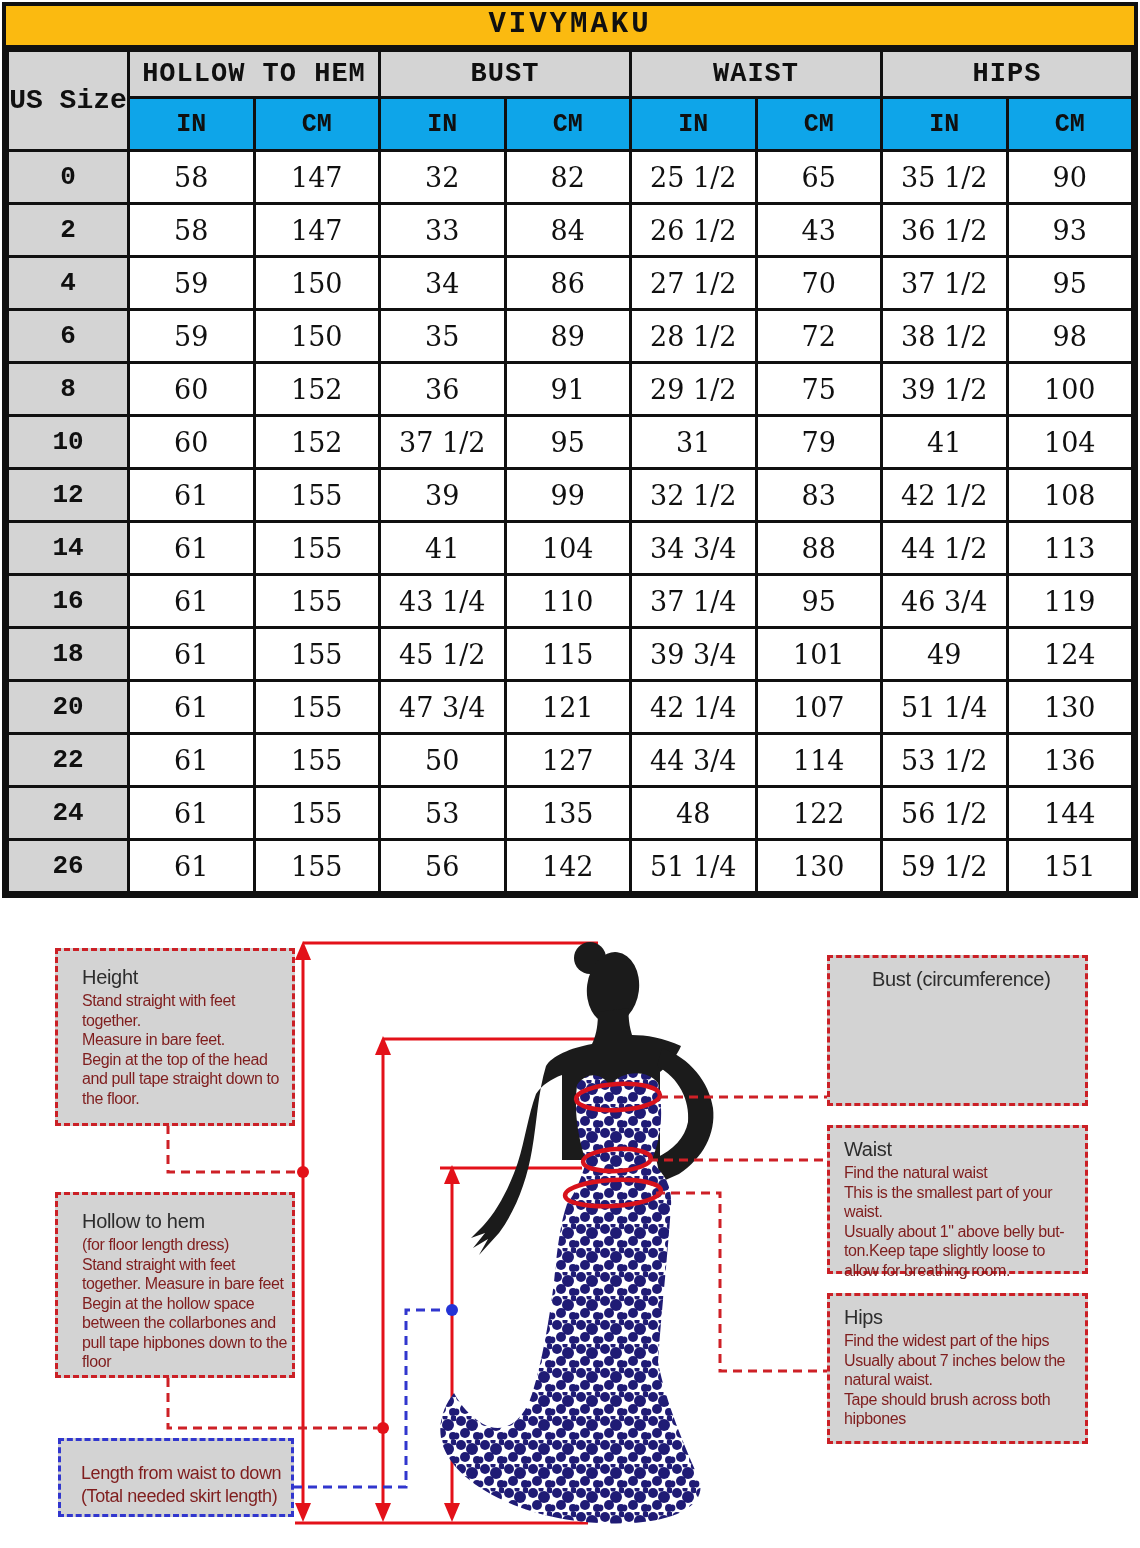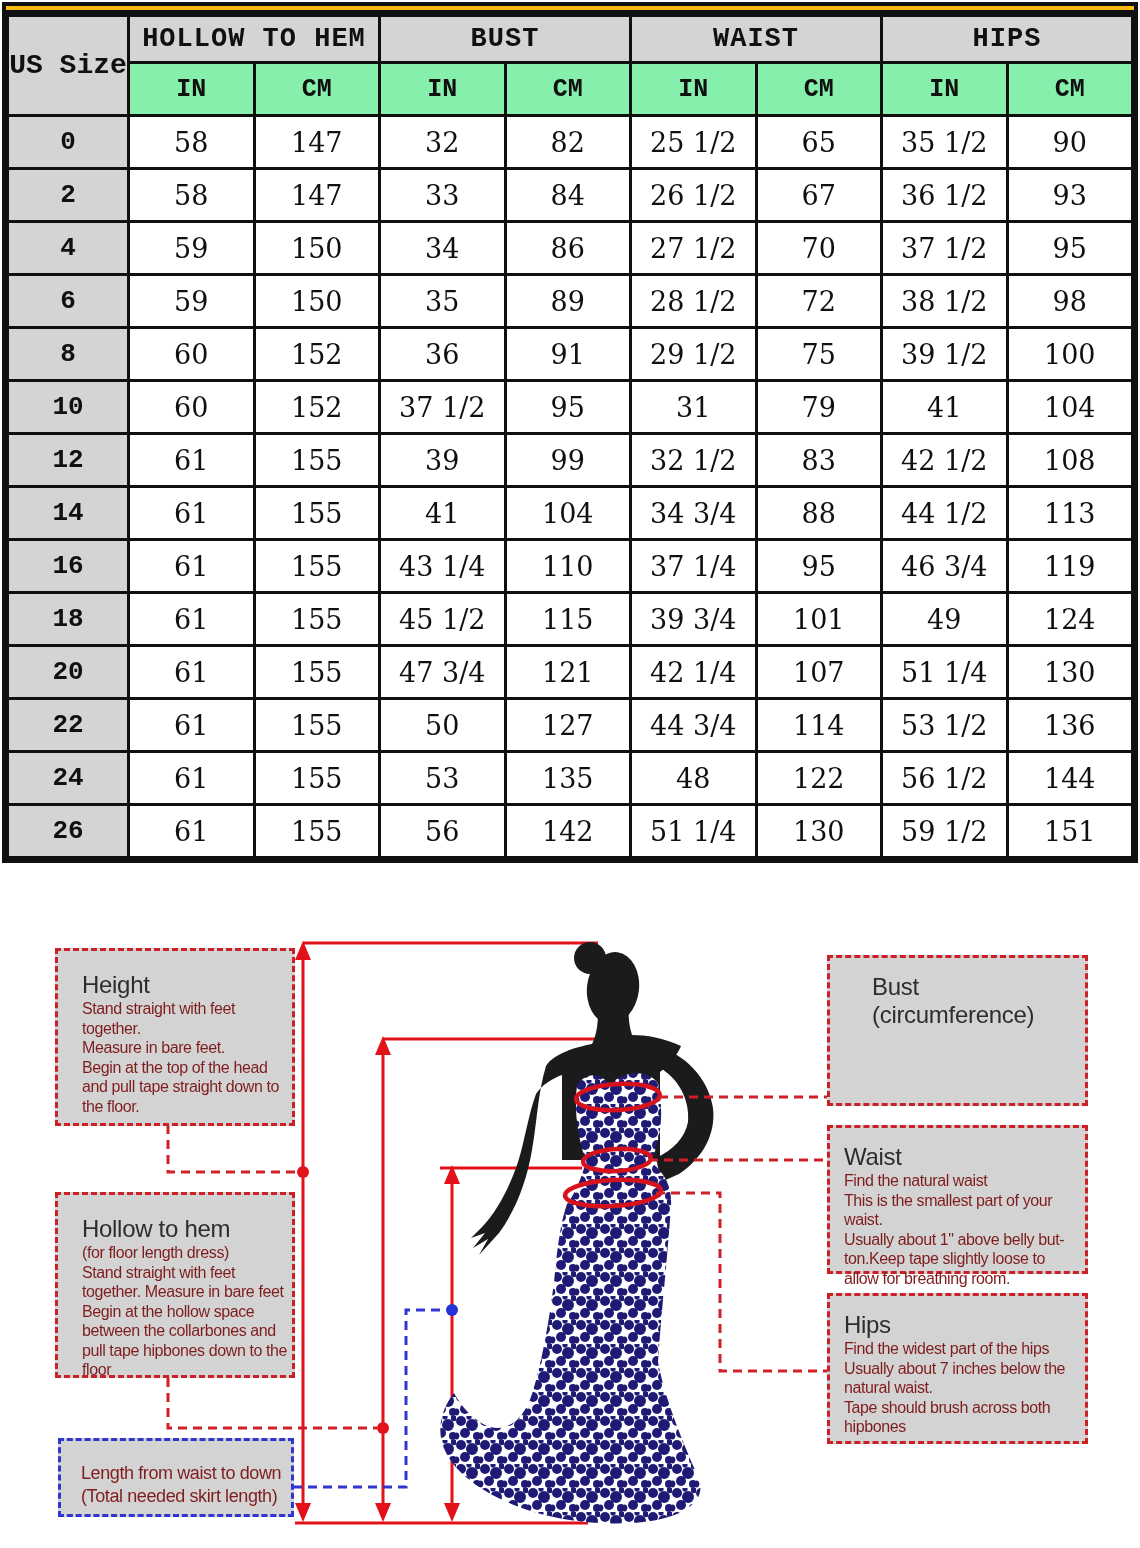--- a/index.html
+++ b/index.html
@@ -8,45 +8,46 @@
   
   .frame{position:absolute;left:2px;top:2px;width:1128px;border:4px solid #101010;background:#fff;}
   .brand{background:#FBBA10;border-bottom:4px solid #101010;text-align:center;
          font-family:"Liberation Mono",monospace;font-weight:bold;font-size:29px;
          line-height:35px;letter-spacing:3px;padding:1px 0 3px 0;color:#101010;}
   table{border-collapse:collapse;width:100%;table-layout:fixed;}
   th,td{border:3px solid #101010;text-align:center;vertical-align:middle;padding:0;color:#101010;}
   col.c-size{width:121px;}
   th.corner{background:#D4D4D4;font:bold 28px "Liberation Mono",monospace;}
   th.group{background:#D4D4D4;font:bold 27px "Liberation Mono",monospace;height:44px;letter-spacing:1px;}
-  th.unit{background:#86efac;font:bold 25px "Liberation Mono",monospace;height:50px;}
+  th.unit{background:#0ea5e9;font:bold 25px "Liberation Mono",monospace;height:50px;}
   tbody td{height:50px;font:27px "DejaVu Serif",serif;background:#fff;}
   tbody td.size-cell{background:#D4D4D4;font:bold 26px "Liberation Mono",monospace;}
   
   .guide{position:absolute;left:0;top:935px;width:1140px;height:613px;}
   .guide svg{position:absolute;left:0;top:0;}
   .gbox{position:absolute;background:#D3D3D3;border:3px dashed #CB2026;box-sizing:border-box;
         padding:12px 6px 0 24px;}
   .gbox.right{padding:7px 4px 0 14px;}
   .gbox.blue{border-color:#3136CE;padding-top:21px;padding-left:20px;}
-  .gtitle{font-size:24px;line-height:28px;color:#2d2d2d;letter-spacing:-0.3px;margin-top:8px;}
+  .gtitle{font-size:20px;line-height:28px;color:#2d2d2d;letter-spacing:-0.3px;}
   .gl{font-size:16px;line-height:19.5px;color:#7f1d1d;letter-spacing:-0.4px;white-space:nowrap;}
   .gbox.blue .gl{font-size:18px;line-height:23px;}
   #box-height{left:55px;top:13px;width:240px;height:178px;}
   #box-hollow{left:55px;top:257px;width:240px;height:186px;}
   #box-length{left:58px;top:503px;width:236px;height:79px;}
   #box-bust{left:827px;top:20px;width:261px;height:151px;padding-left:42px;}
   #box-waist{left:827px;top:190px;width:261px;height:149px;}
   #box-hips{left:827px;top:358px;width:261px;height:151px;}
 </style>
 </head>
 <body>
 
 <div class="frame">
   <div class="brand">
+    <div>VIVYMAKU</div>
   </div>
   <table>
     <colgroup>
         <col class="c-size">
         <col span="8">
       </colgroup>
     <thead>
       <tr>
         <th class="corner" rowspan="2">US Size</th>
       <th colspan="2" class="group">HOLLOW TO HEM</th>
@@ -77,21 +78,21 @@
           <td>35 1/2</td>
           <td>90</td>
         </tr>
         <tr>
           <td class="size-cell">2</td>
           <td>58</td>
           <td>147</td>
           <td>33</td>
           <td>84</td>
           <td>26 1/2</td>
-          <td>67</td>
+          <td>43</td>
           <td>36 1/2</td>
           <td>93</td>
         </tr>
         <tr>
           <td class="size-cell">4</td>
           <td>59</td>
           <td>150</td>
           <td>34</td>
           <td>86</td>
           <td>27 1/2</td>

